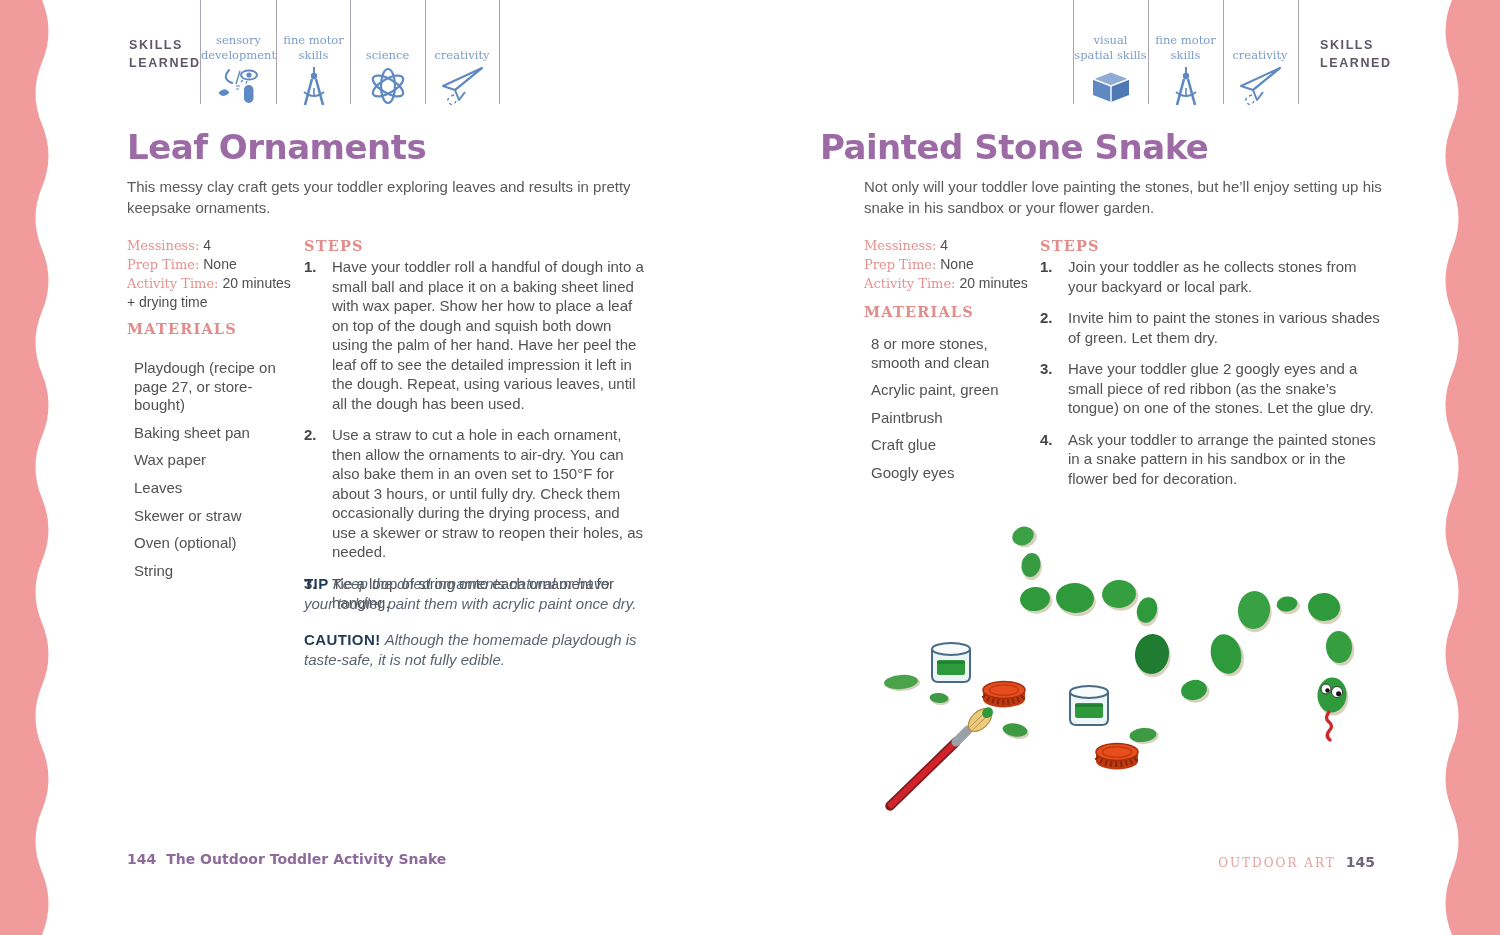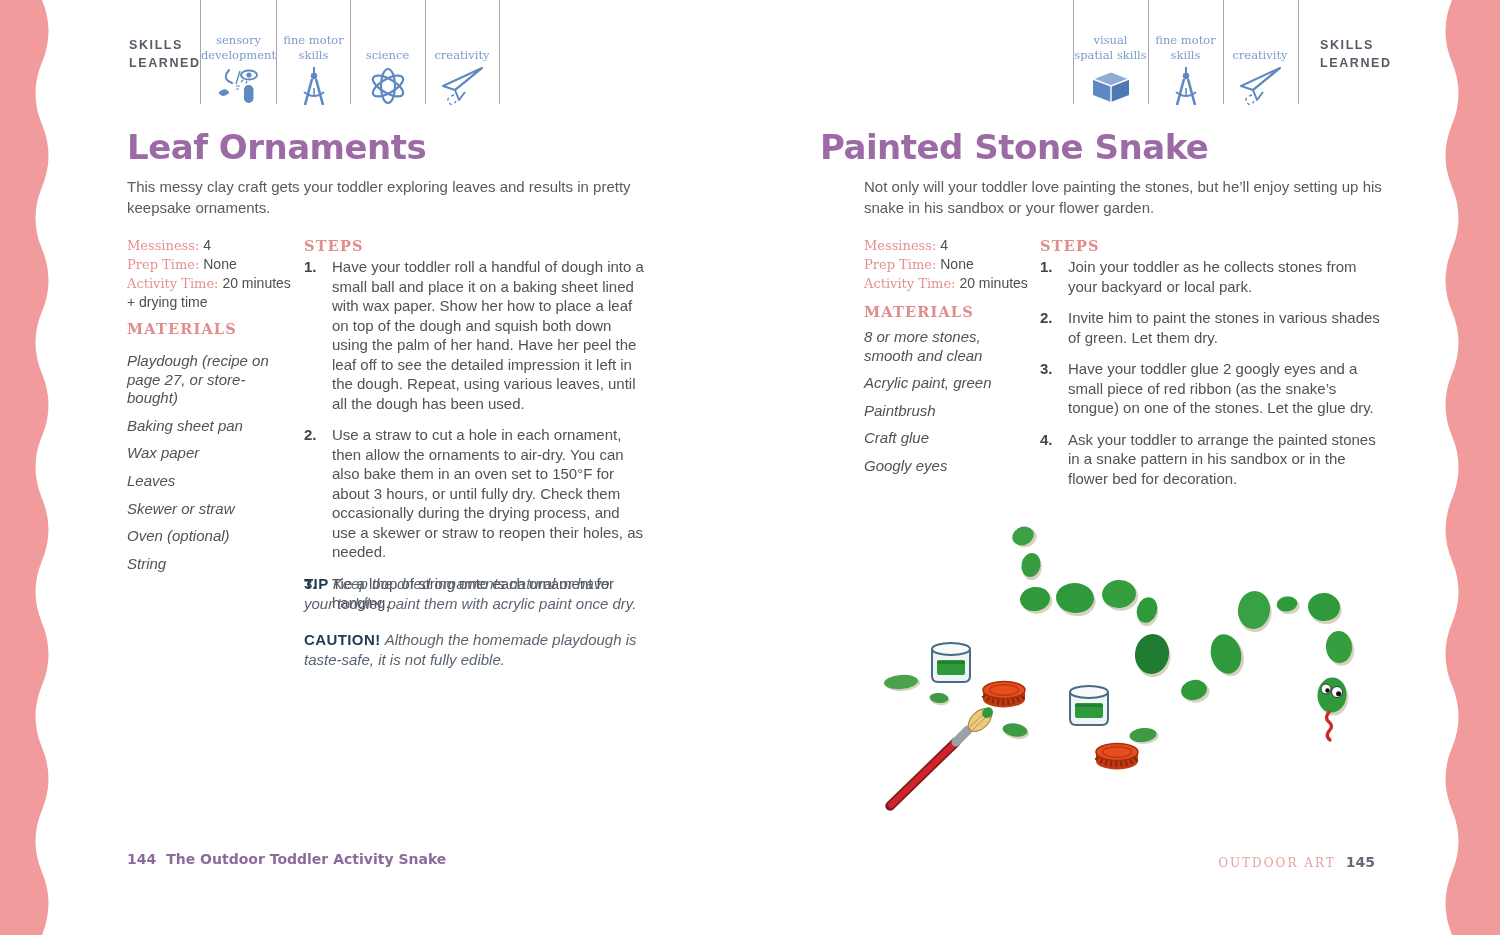--- a/index.html
+++ b/index.html
@@ -12,21 +12,21 @@
   .skills-learned{position:absolute;top:36px;font-size:12.5px;font-weight:bold;letter-spacing:1.6px;line-height:1.45;color:#5f5666;width:80px;}
   .skill-col{position:absolute;top:30px;display:flex;flex-direction:column;align-items:center;}
   .skill-label{font-family:"DejaVu Serif",serif;font-size:11.5px;color:#7b9cc9;text-align:center;line-height:1.25;height:32px;display:flex;align-items:flex-end;justify-content:center;}
   .skill-icon{margin-top:4px;}
   .title{position:absolute;font-family:"DejaVu Sans",sans-serif;font-weight:bold;font-size:34px;letter-spacing:-0.5px;color:#9c6ba6;}
   .intro{position:absolute;font-size:15px;line-height:1.4;color:#5a5a5c;}
   .meta{position:absolute;font-size:14px;line-height:1.3;}
   .meta-label{font-family:"DejaVu Serif",serif;font-size:13px;color:#e5918f;}
   .meta-value{color:#4f4f51;}
   .section-h{position:absolute;font-family:"DejaVu Serif",serif;font-weight:bold;font-size:14.5px;letter-spacing:1.2px;color:#e08d8c;}
-  .materials{position:absolute;list-style:none;margin:0;padding:0;font-size:15px;color:#525254;font-style:italic;}
+  .materials{position:absolute;list-style:none;margin:7px;padding:0;font-size:15px;color:#525254;}
   .materials li{margin-bottom:9px;line-height:1.24;}
   .steps{position:absolute;list-style:none;margin:0;padding:0;font-size:15px;color:#525254;}
   .steps li{display:flex;margin-bottom:12px;line-height:1.3;}
   .step-num{flex:none;width:28px;font-weight:bold;color:#454547;}
   .step-text{flex:1;}
   .note{position:absolute;font-size:15px;line-height:1.32;}
   .note .note-label{font-weight:bold;font-style:normal;color:#1e3a56;letter-spacing:0.4px;}
   .note .note-text{font-style:italic;color:#5a6470;}
   .footer-left{position:absolute;left:127px;top:851px;font-family:"DejaVu Sans",sans-serif;font-weight:bold;font-size:14px;color:#8d6a9b;}
   .footer-left .pgnum{margin-right:10px;}

